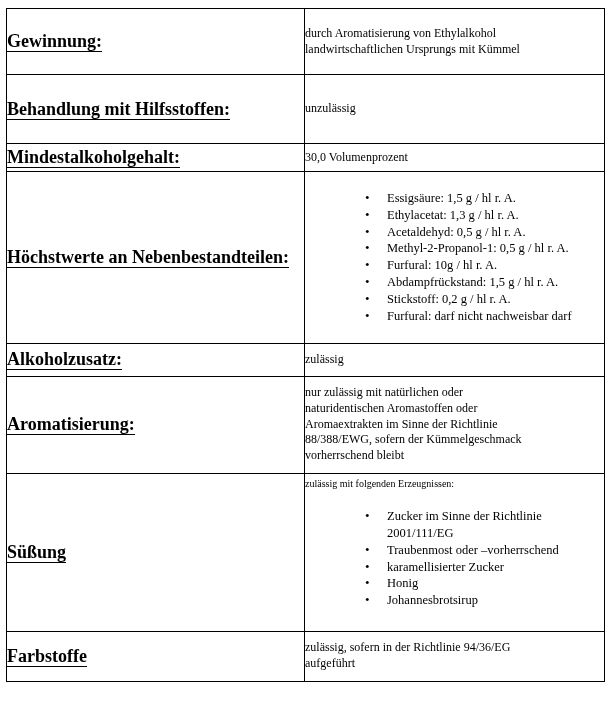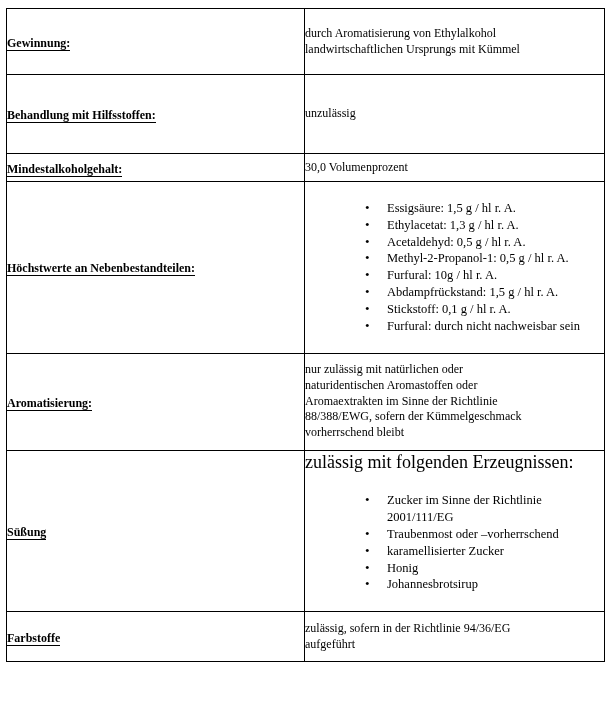--- a/index.html
+++ b/index.html
@@ -42,21 +42,21 @@
   td.value-cell {
     width: 299px;
     padding: 6px 8px 6px 9px;
     vertical-align: top;
   }
   td.value-cell.mid {
     vertical-align: middle;
   }
   .label-text {
     font-weight: bold;
-    font-size: 12px;
+    font-size: 18px;
     line-height: 1.25;
     display: inline;
     border-bottom: 1px solid #000000;
     padding-bottom: 0px;
     position: relative;
   }
   .label-text.misspelled {
     position: relative;
   }
   .label-text.misspelled::after {
@@ -113,27 +113,27 @@
     right: 0;
     bottom: -2px;
     height: 3px;
     background-image:
       linear-gradient(45deg, transparent 45%, #e01b1b 45%, #e01b1b 55%, transparent 55%),
       linear-gradient(-45deg, transparent 45%, #e01b1b 45%, #e01b1b 55%, transparent 55%);
     background-size: 4px 3px;
     background-repeat: repeat-x;
   }
   .intro-line {
-    font-size: 18px;
+    font-size: 10px;
     line-height: 1.32;
     display: block;
     margin-bottom: 14px;
   }
   .r1 { height: 66px; }
-  .r2 { height: 79px; }
+  .r2 { height: 69px; }
   .r3 { height: 28px; }
   .r4 { height: 159px; }
   .r5 { height: 33px; }
   .r6 { height: 27px; }
   .r7 { height: 97px; }
   .r8 { height: 158px; }
   .r9 { height: 50px; }
 </style>
 </head>
 <body>
@@ -181,26 +181,36 @@
           <span class="label-text">Höchstwerte an Nebenbestandteilen:</span>
         </td>
         <td class="value-cell mid">
           <ul class="bullets">
             <li><span class="sq">Essigsäure</span><span>: 1,5 g / hl r. A.</span></li>
             <li><span class="sq">Ethylacetat</span><span>: 1,3 g / hl r. A.</span></li>
             <li><span class="sq">Acetaldehyd</span><span>: 0,5 g / hl r. A.</span></li>
             <li><span>Methyl-2-Propanol-1</span><span>: 0,5 g / hl r. A.</span></li>
             <li><span>Furfural</span><span>: 10g / hl r. A.</span></li>
             <li><span>Abdampfrückstand</span><span>: 1,5 g / hl r. A.</span></li>
-            <li><span class="sq">Stickstoff</span><span>: 0,1 g / hl r. A.</span></li>
-            <li><span class="sq">Furfural</span><span>: durch nicht nachweisbar sein</span></li>
+            <li><span class="sq">Stickstoff</span><span>: 0,2 g / hl r. A.</span></li>
+            <li><span class="sq">Furfural</span><span>: darf nicht nachweisbar darf</span></li>
           </ul>
         </td>
       </tr>
 
+      <tr class="r5">
+        <td class="label-cell">
+          <span class="label-text">Alkoholzusatz:</span>
+        </td>
+        <td class="value-cell mid">
+          <div class="value-text">
+            <span class="value-line">zulässig</span>
+          </div>
+        </td>
+      </tr>
 
 
       <tr class="r7">
         <td class="label-cell">
           <span class="label-text">Aromatisierung:</span>
         </td>
         <td class="value-cell">
           <div class="value-text">
             <span class="value-line">nur zulässig mit natürlichen oder</span>
             <span class="value-line">naturidentischen Aromastoffen oder</span>

